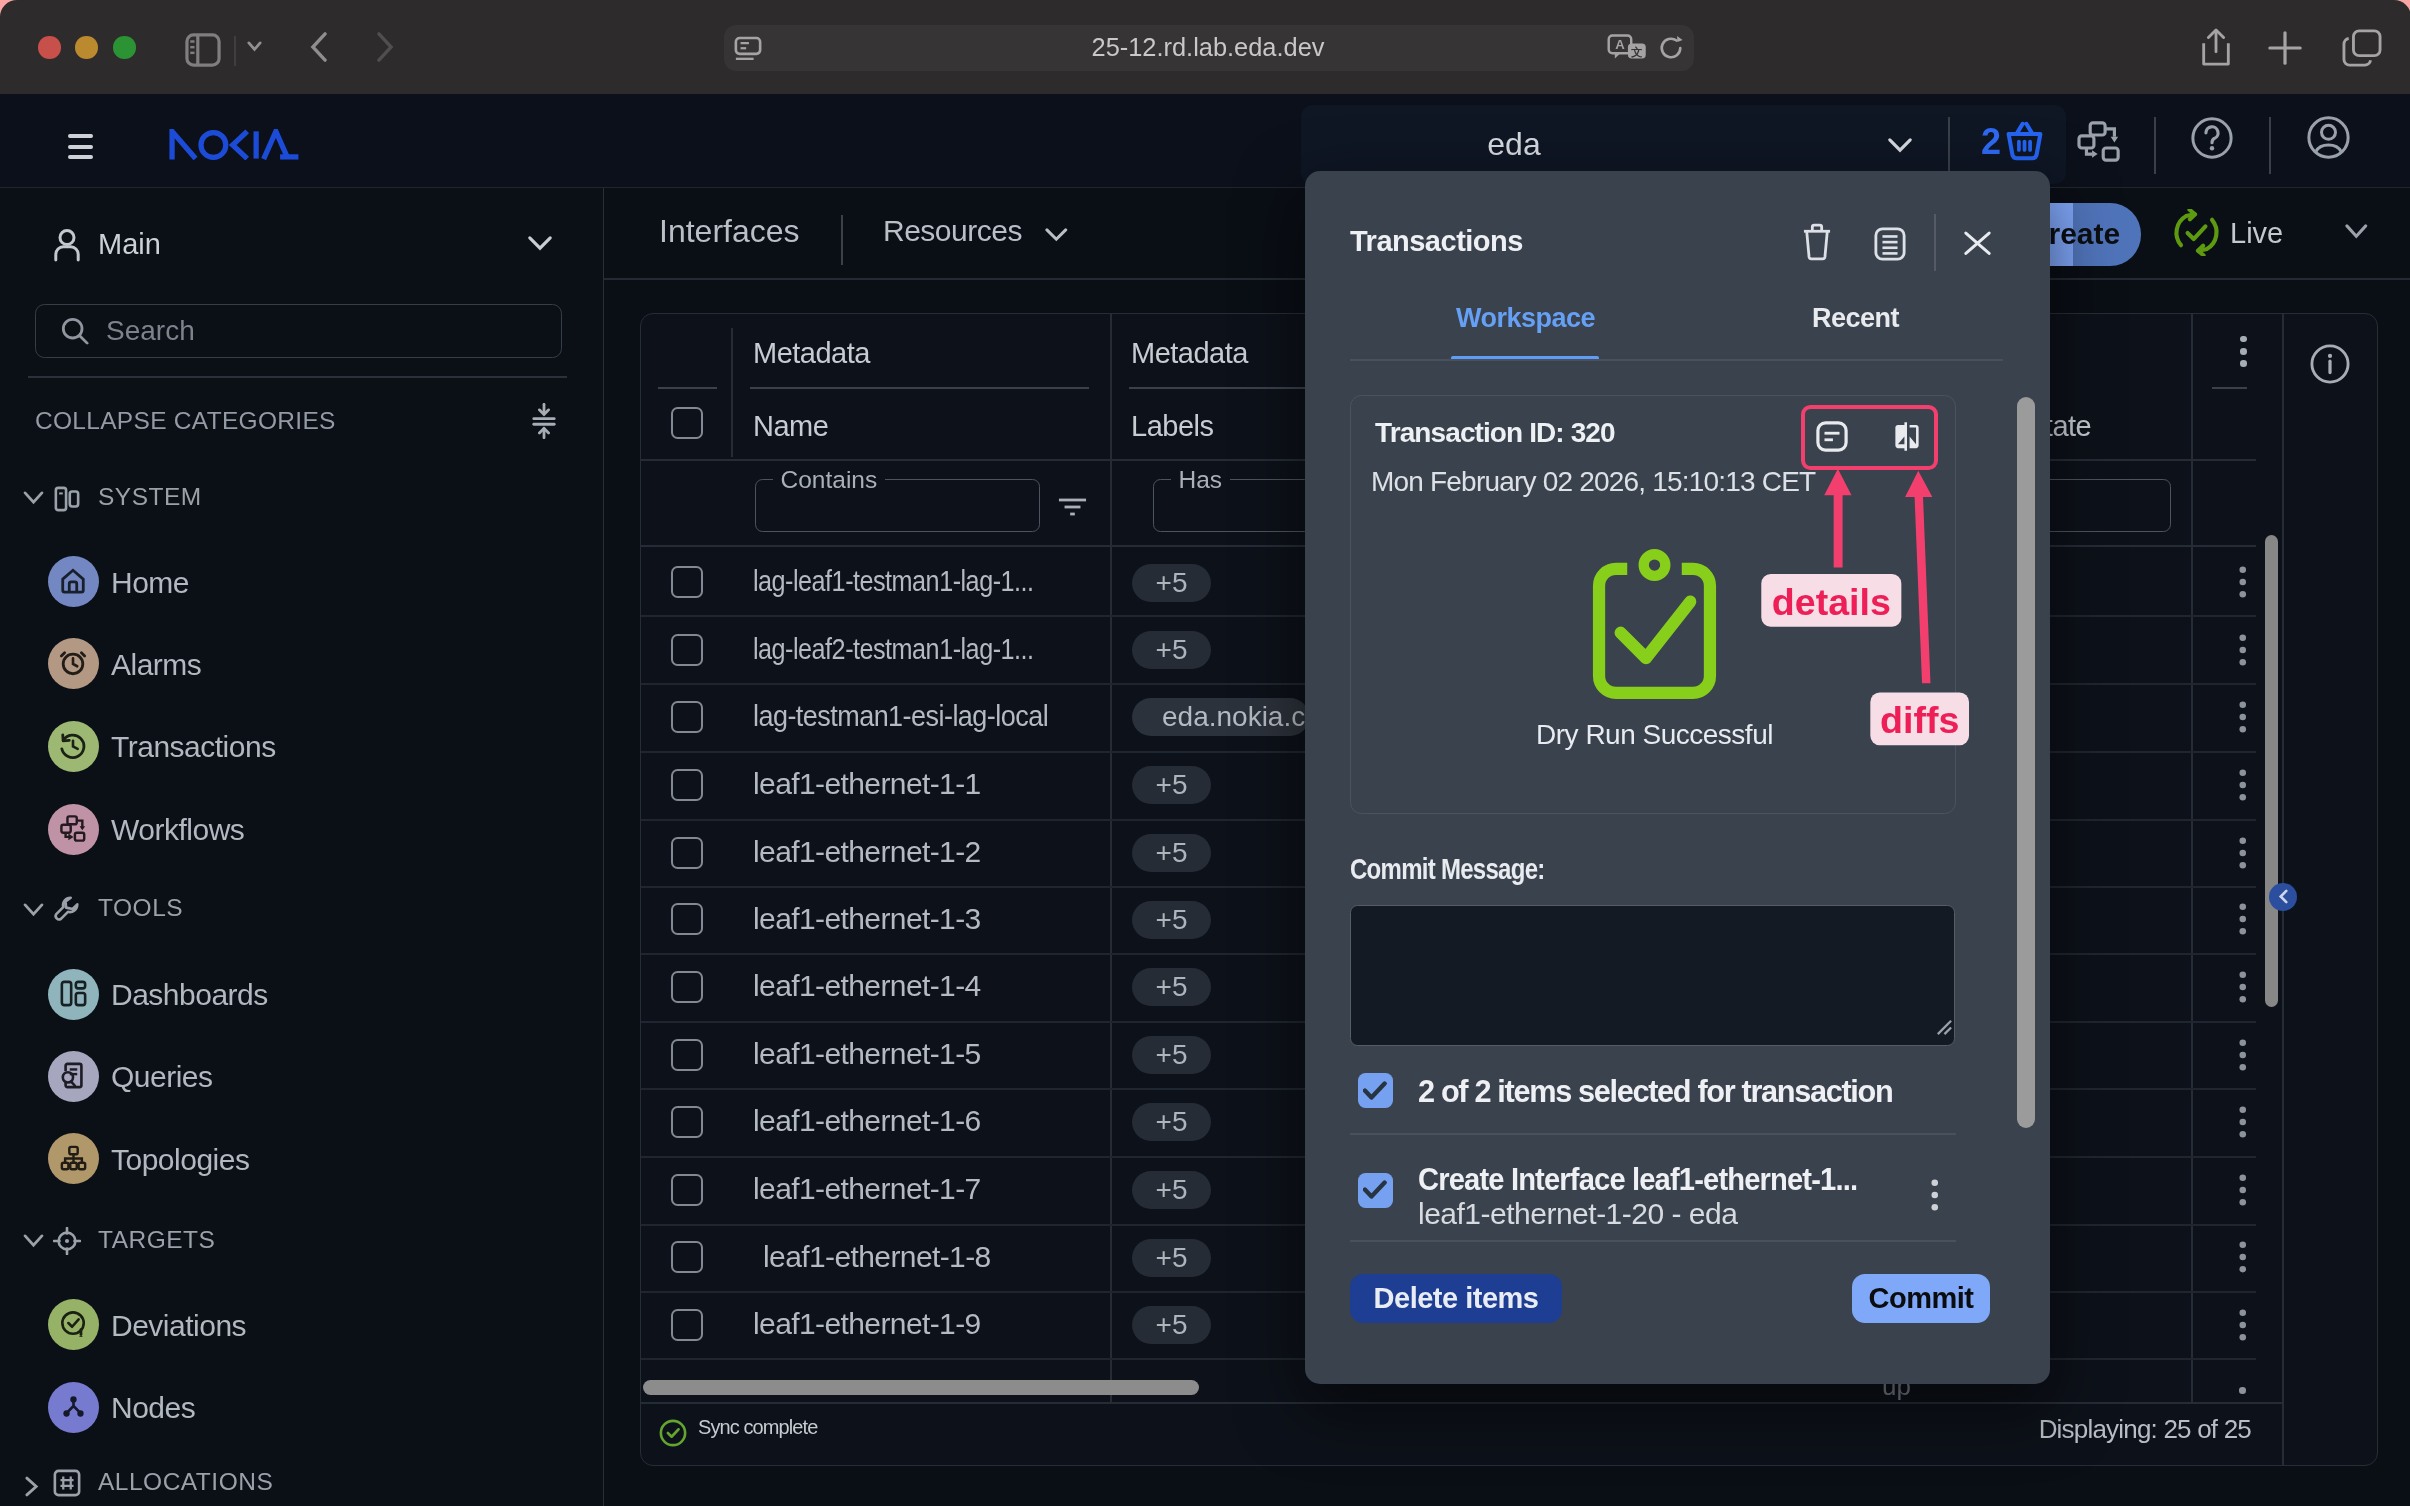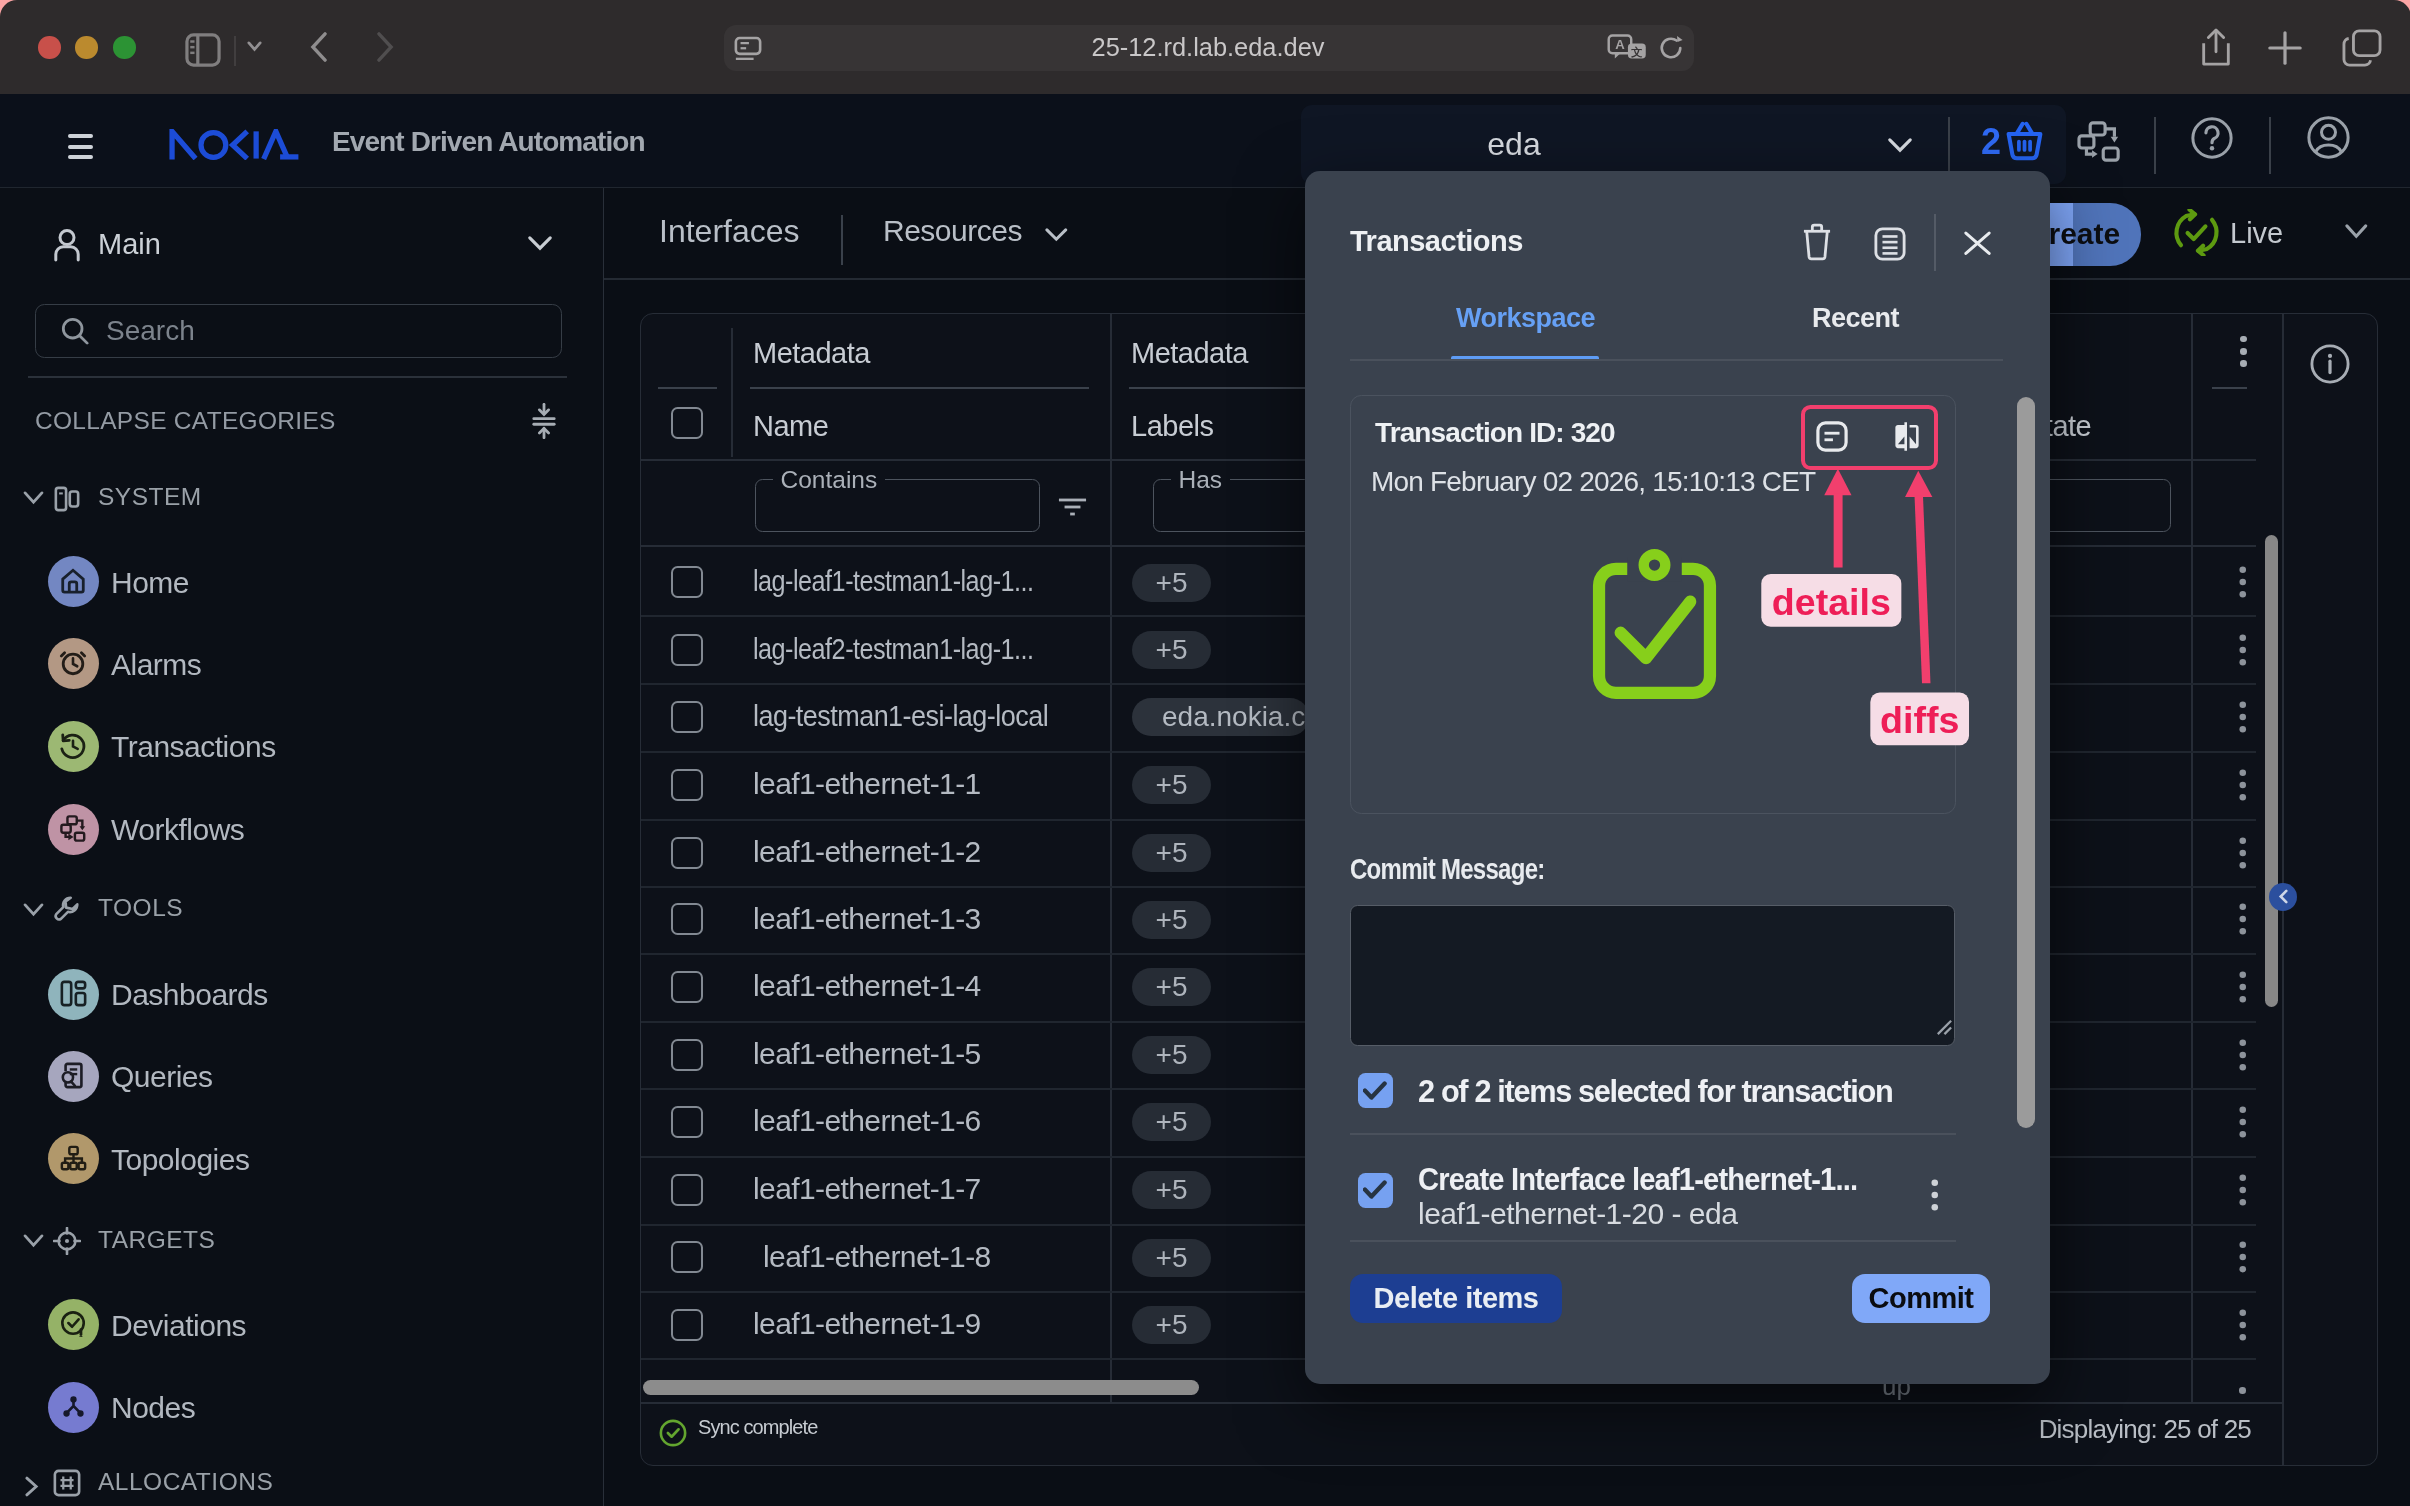--- a/index.html
+++ b/index.html
@@ -81,21 +81,20 @@
       <svg class="abs" style="left:169px;top:35px;" width="132" height="31" viewBox="0 0 140 33">
         <g stroke="#1c4cd7" stroke-width="5.6" fill="none">
           <path d="M3 32.5 L3 2.5 L28 31.5"></path>
           <circle cx="47" cy="17" r="13.2"></circle>
           <path d="M83 2.5 L67.5 17 L83 31.5"></path>
           <line x1="92.5" y1="2.5" x2="92.5" y2="31.5"></line>
           <path d="M100.5 32 L113.5 2.5 L125.5 29.7"></path>
           <line x1="118" y1="29.7" x2="137.5" y2="29.7"></line>
         </g>
       </svg>
-      <div class="abs" style="left:332px;top:0;height:94px;line-height:96px;font-size:28px;font-weight:bold;letter-spacing:-0.9px;color:#a2a8b0;">Event Driven Automation</div>
 
       <div class="abs" style="left:1301px;top:11.3px;width:765px;height:79px;background:#0f1624;border-radius:11.3px;"></div>
       <div class="abs" style="left:1301px;top:11.3px;width:426px;height:79px;line-height:79px;font-size:32px;color:#d6dae0;text-align:center;">eda</div>
       <svg class="abs" style="left:1887px;top:43px;" width="26" height="17" viewBox="0 0 28 18">
         <path d="M3 3 L14 14 L25 3" fill="none" stroke="#d6dae0" stroke-width="3.4" stroke-linecap="round"></path>
       </svg>
       <div class="abs" style="left:1948px;top:22.6px;width:1.9px;height:57px;background:#3a4049;"></div>
       <div class="abs" style="left:1981px;top:0;height:94px;line-height:95px;font-size:36px;color:#2f6af5;font-weight:bold;">2</div>
       <svg class="abs" style="left:2003px;top:27px;" width="43" height="41" viewBox="0 0 46 44">
         <path d="M6 14 L40 14 L36 36 a5 5 0 0 1 -5 4 L15 40 a5 5 0 0 1 -5 -4 Z" fill="none" stroke="#2564f2" stroke-width="4.4" stroke-linejoin="round"></path>
@@ -506,20 +505,21 @@
         <path d="M10 3H5c-1.1 0-2 .9-2 2v14c0 1.1.9 2 2 2h5v2h2V1h-2v2zm0 15H5l5-6v6zm9-15h-5v2h5v13l-5-6v9h5c1.1 0 2-.9 2-2V5c0-1.1-.9-2-2-2z" fill="#e8eaed"></path>
       </svg>
       <div class="abs" style="left:66px;top:295px;font-size:28px;letter-spacing:-0.8px;color:#dde1e6;">Mon February 02 2026, 15:10:13 CET</div>
 
       <svg class="abs" style="left:279px;top:377px;" width="141" height="160" viewBox="0 0 150 170">
         <rect x="16" y="22" width="118" height="132" rx="18" fill="none" stroke="#87cf1b" stroke-width="13"></rect>
         <rect x="46" y="10" width="58" height="26" fill="#3a424e"></rect>
         <circle cx="75" cy="18" r="11.5" fill="none" stroke="#87cf1b" stroke-width="11"></circle>
         <path d="M39 90 L66 117 L113 57" fill="none" stroke="#87cf1b" stroke-width="13" stroke-linecap="round" stroke-linejoin="round"></path>
       </svg>
+      <div class="abs" style="left:67px;top:548px;width:565px;text-align:center;font-size:28px;letter-spacing:-0.5px;color:#e8ebef;">Dry Run Successful</div>
 
       <div class="abs" style="left:45px;top:681px;font-size:30px;font-weight:bold;letter-spacing:-0.9px;color:#e8ebef;transform:scaleX(0.8);transform-origin:left center;">Commit Message:</div>
       <div class="abs" style="left:45px;top:734px;width:605px;height:141px;background:#141a23;border:1.9px solid #565d67;border-radius:7.5px;"></div>
       <svg class="abs" style="left:629px;top:846px;" width="19" height="19" viewBox="0 0 20 20">
         <line x1="4" y1="18" x2="18" y2="4" stroke="#9aa1a9" stroke-width="2.4"></line>
         <line x1="11" y1="18" x2="18" y2="11" stroke="#9aa1a9" stroke-width="2.4"></line>
       </svg>
       <div class="abs" style="left:53px;top:902px;width:35px;height:35px;background:#76a1f1;border-radius:7.5px;"></div>
       <svg class="abs" style="left:58px;top:910px;" width="23.5" height="20" viewBox="0 0 25 21">
         <path d="M2 10 L9 17.5 L23 2.5" fill="none" stroke="#273442" stroke-width="4.6" stroke-linecap="round" stroke-linejoin="round"></path>

